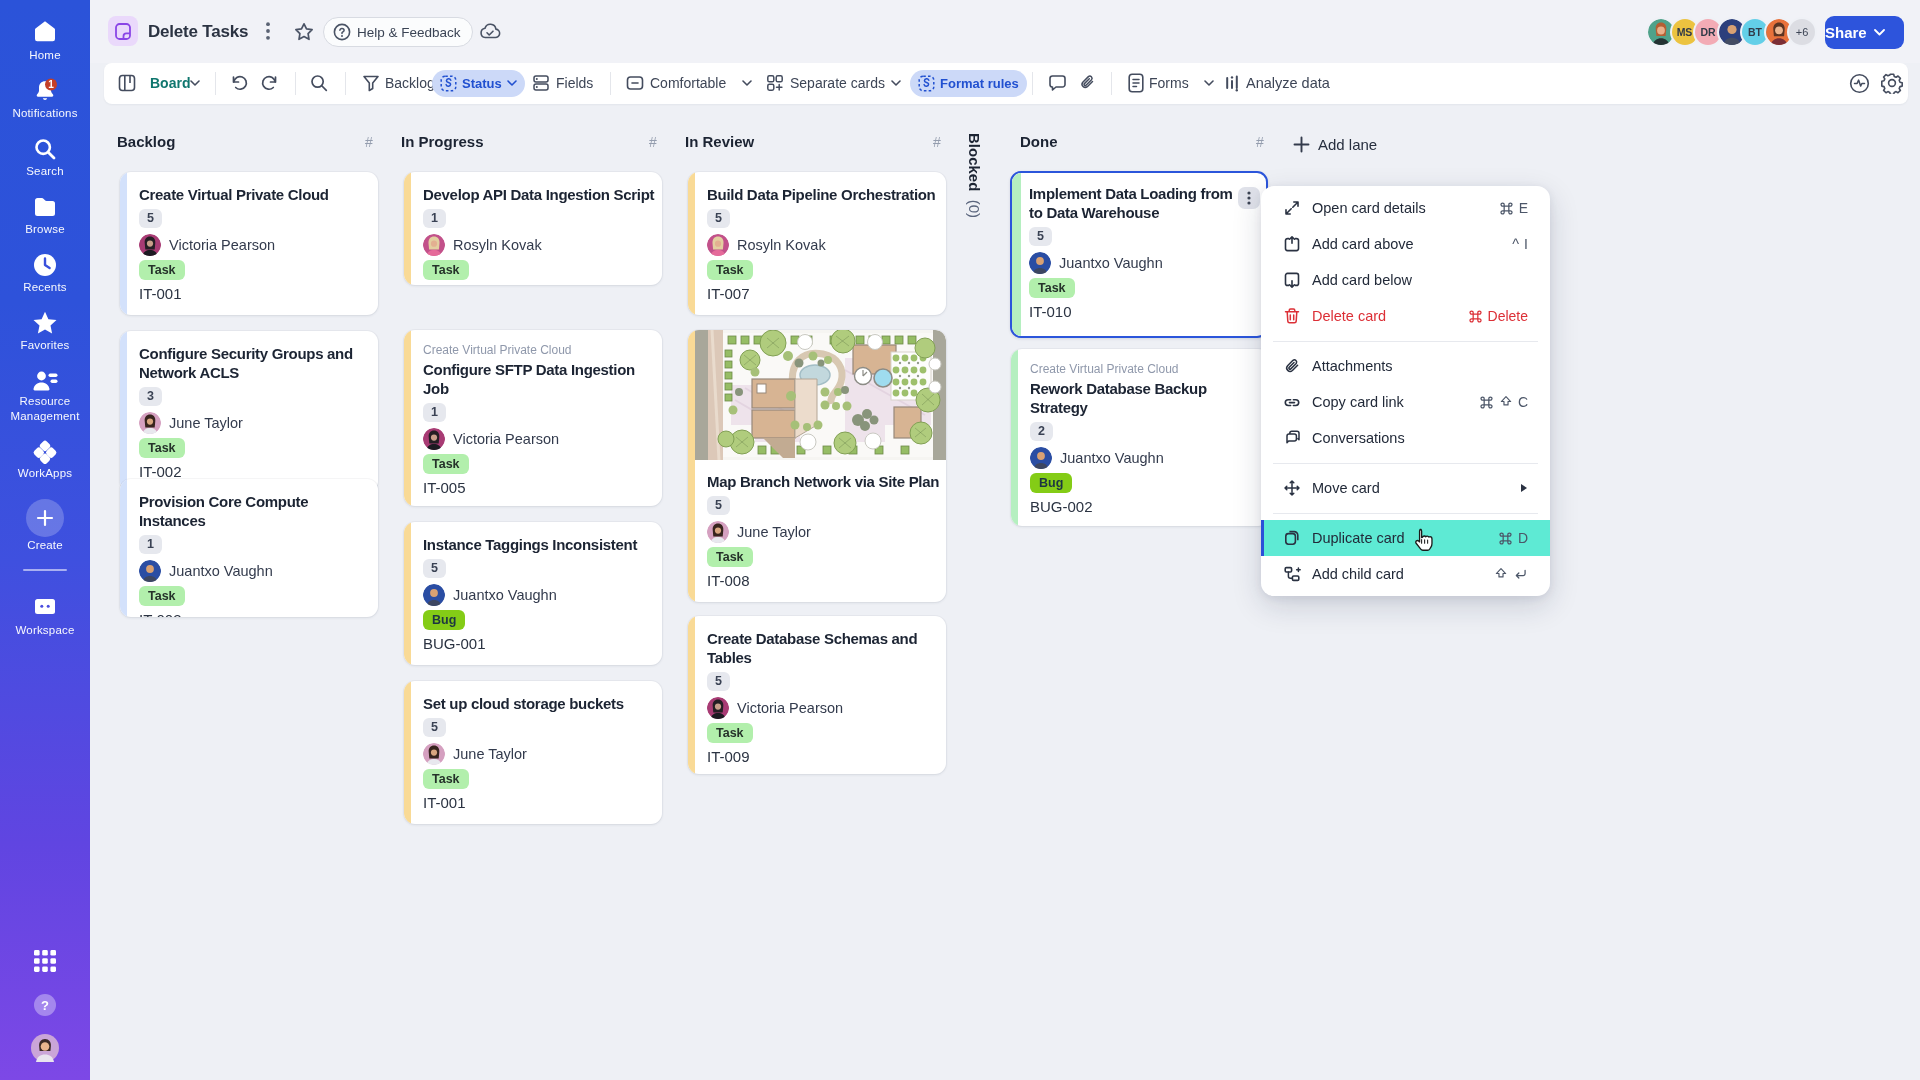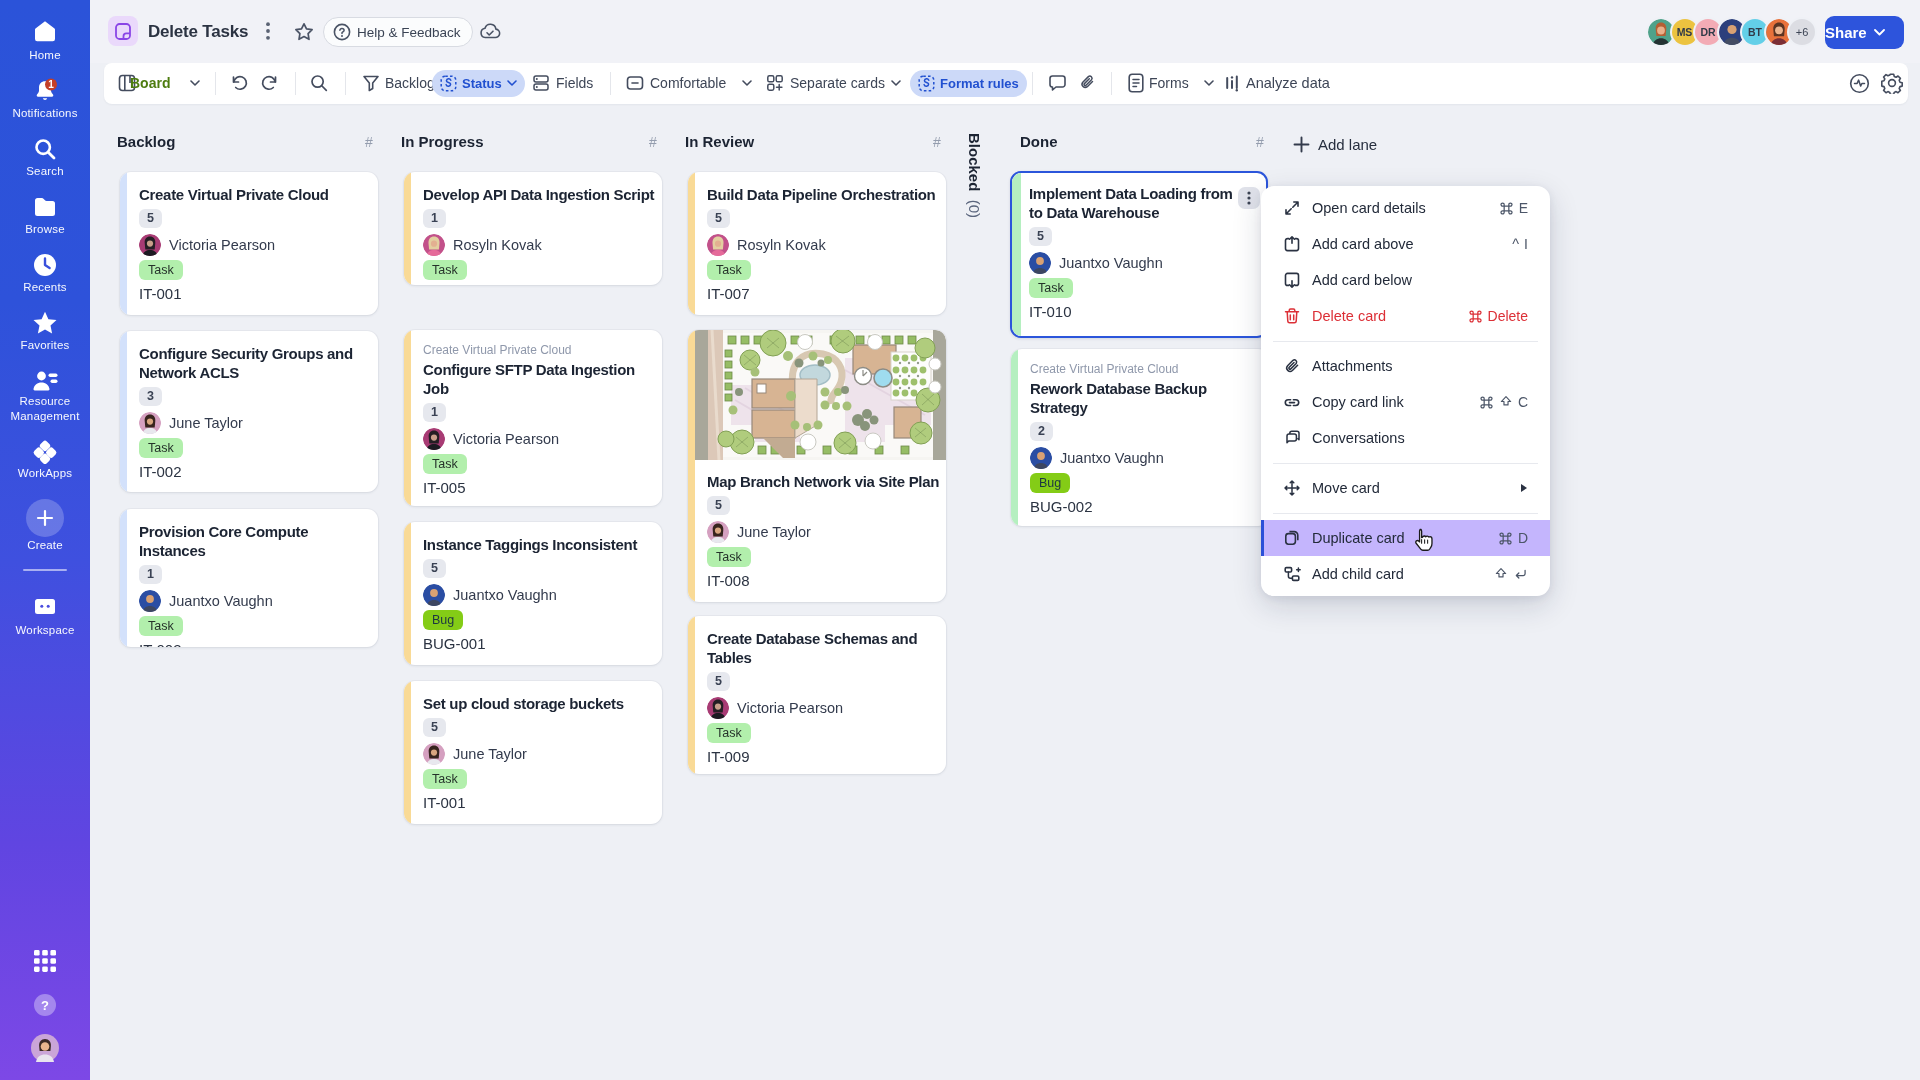--- a/index.html
+++ b/index.html
@@ -33,32 +33,32 @@
 .colhead{position:absolute;font-size:15px;font-weight:700;color:#1c2433}
 .colhash{position:absolute;font-size:14px;color:#949dae}
 .card{position:absolute;width:258px;background:#fff;border-radius:11px;box-shadow:0 1px 3px rgba(25,39,70,.09),0 0 0 1px rgba(25,39,70,.03);padding:13px 16px 13px 19px;overflow:hidden}
 .accent{position:absolute;left:0;top:0;bottom:0;width:7px;border-radius:10px 0 0 10px}
 .a-blue{background:#d3e1fb}.a-amber{background:#f9da96}.a-green{background:#b5efc0}
 .ttl{font-size:15px;font-weight:700;color:#1c2433;line-height:19px;letter-spacing:-.3px;white-space:nowrap}
 .ovl{font-size:12px;line-height:15px;color:#8f98ab;margin-bottom:2px;white-space:nowrap}
 .chip{display:inline-block;margin-top:5px;background:#e6e8ee;border-radius:6px;min-width:23px;text-align:center;padding:0 7px;height:19px;line-height:19px;font-size:12.5px;font-weight:700;color:#3a4254}
 .who{display:flex;align-items:center;margin-top:6px;gap:8px;font-size:14.5px;color:#333b4d}
 .av22{width:22px;height:22px;border-radius:50%;overflow:hidden;flex:none}
-.tag{display:inline-block;margin-top:4px;height:20px;line-height:20px;border-radius:6px;padding:0 9px;font-size:12.5px;font-weight:400;color:#25322a}
+.tag{display:inline-block;margin-top:4px;height:20px;line-height:20px;border-radius:6px;padding:0 9px;font-size:12.5px;font-weight:700;color:#25322a}
 .tg{background:#b2efac}.tbu{background:#84cc16;color:#1d3642}
 .cid{margin-top:6px;font-size:15px;line-height:16px;color:#2b3342}
 
 #menu{position:absolute;left:1261px;top:186px;width:289px;background:#fff;border-radius:13px;
 box-shadow:0 10px 30px rgba(20,30,60,.16),0 2px 8px rgba(20,30,60,.08);padding:4px 0;z-index:30}
 .mrow{position:relative;display:flex;align-items:center;height:36px;padding:0 22px;font-size:14.5px;color:#222a39}
 .mrow svg{flex:none}
 .mlab{margin-left:11px}
 .msc{margin-left:auto;display:flex;align-items:center;gap:5px;color:#4c5668;font-size:14px}
 .mdiv{height:1px;background:#e7e9ee;margin:6.5px 12px}
-.mhl{background:#c4b5fd}
+.mhl{background:#5eead4}
 .mhl::before{content:"";position:absolute;left:0;top:0;bottom:0;width:3px;background:#2b50d8}
 .mred,.mred .msc{color:#dc2f36}
 </style>
 </head>
 <body>
 <div id="app">
 
 <div id="side">
   <div class="sitem" style="top:20px"><svg class="sic" width="24" height="22" viewBox="0 0 24 22">
           <path d="M12 1.2 21.5 8.6c.4.3.5.7.5 1.1V19a2.2 2.2 0 0 1-2.2 2.2H4.2A2.2 2.2 0 0 1 2 19V9.7c0-.4.1-.8.5-1.1L12 1.2z" fill="#fff"></path>
@@ -204,21 +204,21 @@
 </div>
 <div id="share">Share<svg width="11" height="7" viewBox="0 0 11 7">
         <path d="M1 1l4.5 4.5L10 1" fill="none" stroke="#fff" stroke-width="1.8" stroke-linecap="round" stroke-linejoin="round"></path>
       </svg></div>
 
 <div id="tb">
   <svg class="ticon" style="left:14px;top:11px" width="18" height="18" viewBox="0 0 18 18">
         <rect x="1.5" y="1.5" width="15" height="15" rx="3" fill="none" stroke="#444c5e" stroke-width="1.6"></rect>
         <path d="M6.8 1.5v15M12 1.5V9" stroke="#444c5e" stroke-width="1.6"></path>
       </svg>
-  <div class="t" style="left:26px;top:12px;font-weight:700;color:#4d7c0f">Board</div>
+  <div class="t" style="left:46px;top:12px;font-weight:700;color:#0f766e">Board</div>
   <svg class="ticon" style="left:86px;top:17px" width="10" height="7" viewBox="0 0 10 7">
         <path d="M1 1l4 4 4-4" fill="none" stroke="#444c5e" stroke-width="1.6" stroke-linecap="round" stroke-linejoin="round"></path>
       </svg>
   <div class="tdiv" style="left:111px"></div>
   <svg class="ticon" style="left:126px;top:11px" width="19" height="18" viewBox="0 0 19 18">
         <path d="M3.5 3v5h5" fill="none" stroke="#444c5e" stroke-width="1.7" stroke-linecap="round" stroke-linejoin="round"></path>
         <path d="M3.8 8a6.3 6.3 0 1 1 1.9 5.5" fill="none" stroke="#444c5e" stroke-width="1.7" stroke-linecap="round"></path>
       </svg>
   <svg class="ticon" style="left:156px;top:11px" width="19" height="18" viewBox="0 0 19 18">
         <path d="M15.5 3v5h-5" fill="none" stroke="#444c5e" stroke-width="1.7" stroke-linecap="round" stroke-linejoin="round"></path>
@@ -345,21 +345,21 @@
   <span class="chip">3</span>
   <div class="who"><span class="av22"><svg viewBox="0 0 22 22" width="22" height="22">
             <circle cx="11" cy="11" r="11" fill="#d5a0c0"></circle>
             <path d="M11 2.6c-3.4 0-5.6 2.6-5.3 6.4l.6 6.4h9.4l.6-6.4c.3-3.8-1.9-6.4-5.3-6.4z" fill="#37241e"></path>
             <circle cx="11" cy="9.6" r="3.1" fill="#d8a57f"></circle>
             <path d="M3.6 22c.6-4 3.6-5.9 7.4-5.9s6.8 1.9 7.4 5.9z" fill="#e8e8ee"></path>
           </svg></span>June Taylor</div>
   <div><span class="tag tg">Task</span></div>
   <div class="cid">IT-002</div>
 </div>
-<div class="card" style="left:120px;top:509px;height:138px"><div class="accent a-blue"></div>
+<div class="card" style="left:120px;top:479px;height:138px"><div class="accent a-blue"></div>
   <div class="ttl">Provision Core Compute<br>Instances</div>
   <span class="chip">1</span>
   <div class="who"><span class="av22"><svg viewBox="0 0 22 22" width="22" height="22">
             <circle cx="11" cy="11" r="11" fill="#2a4da3"></circle>
             <circle cx="11" cy="9" r="3.9" fill="#d9a173"></circle>
             <path d="M3.8 22c.6-4.1 3.6-6.1 7.2-6.1s6.6 2 7.2 6.1z" fill="#3d4660"></path>
           </svg></span>Juantxo Vaughn</div>
   <div><span class="tag tg">Task</span></div>
   <div class="cid">IT-003</div>
 </div>

